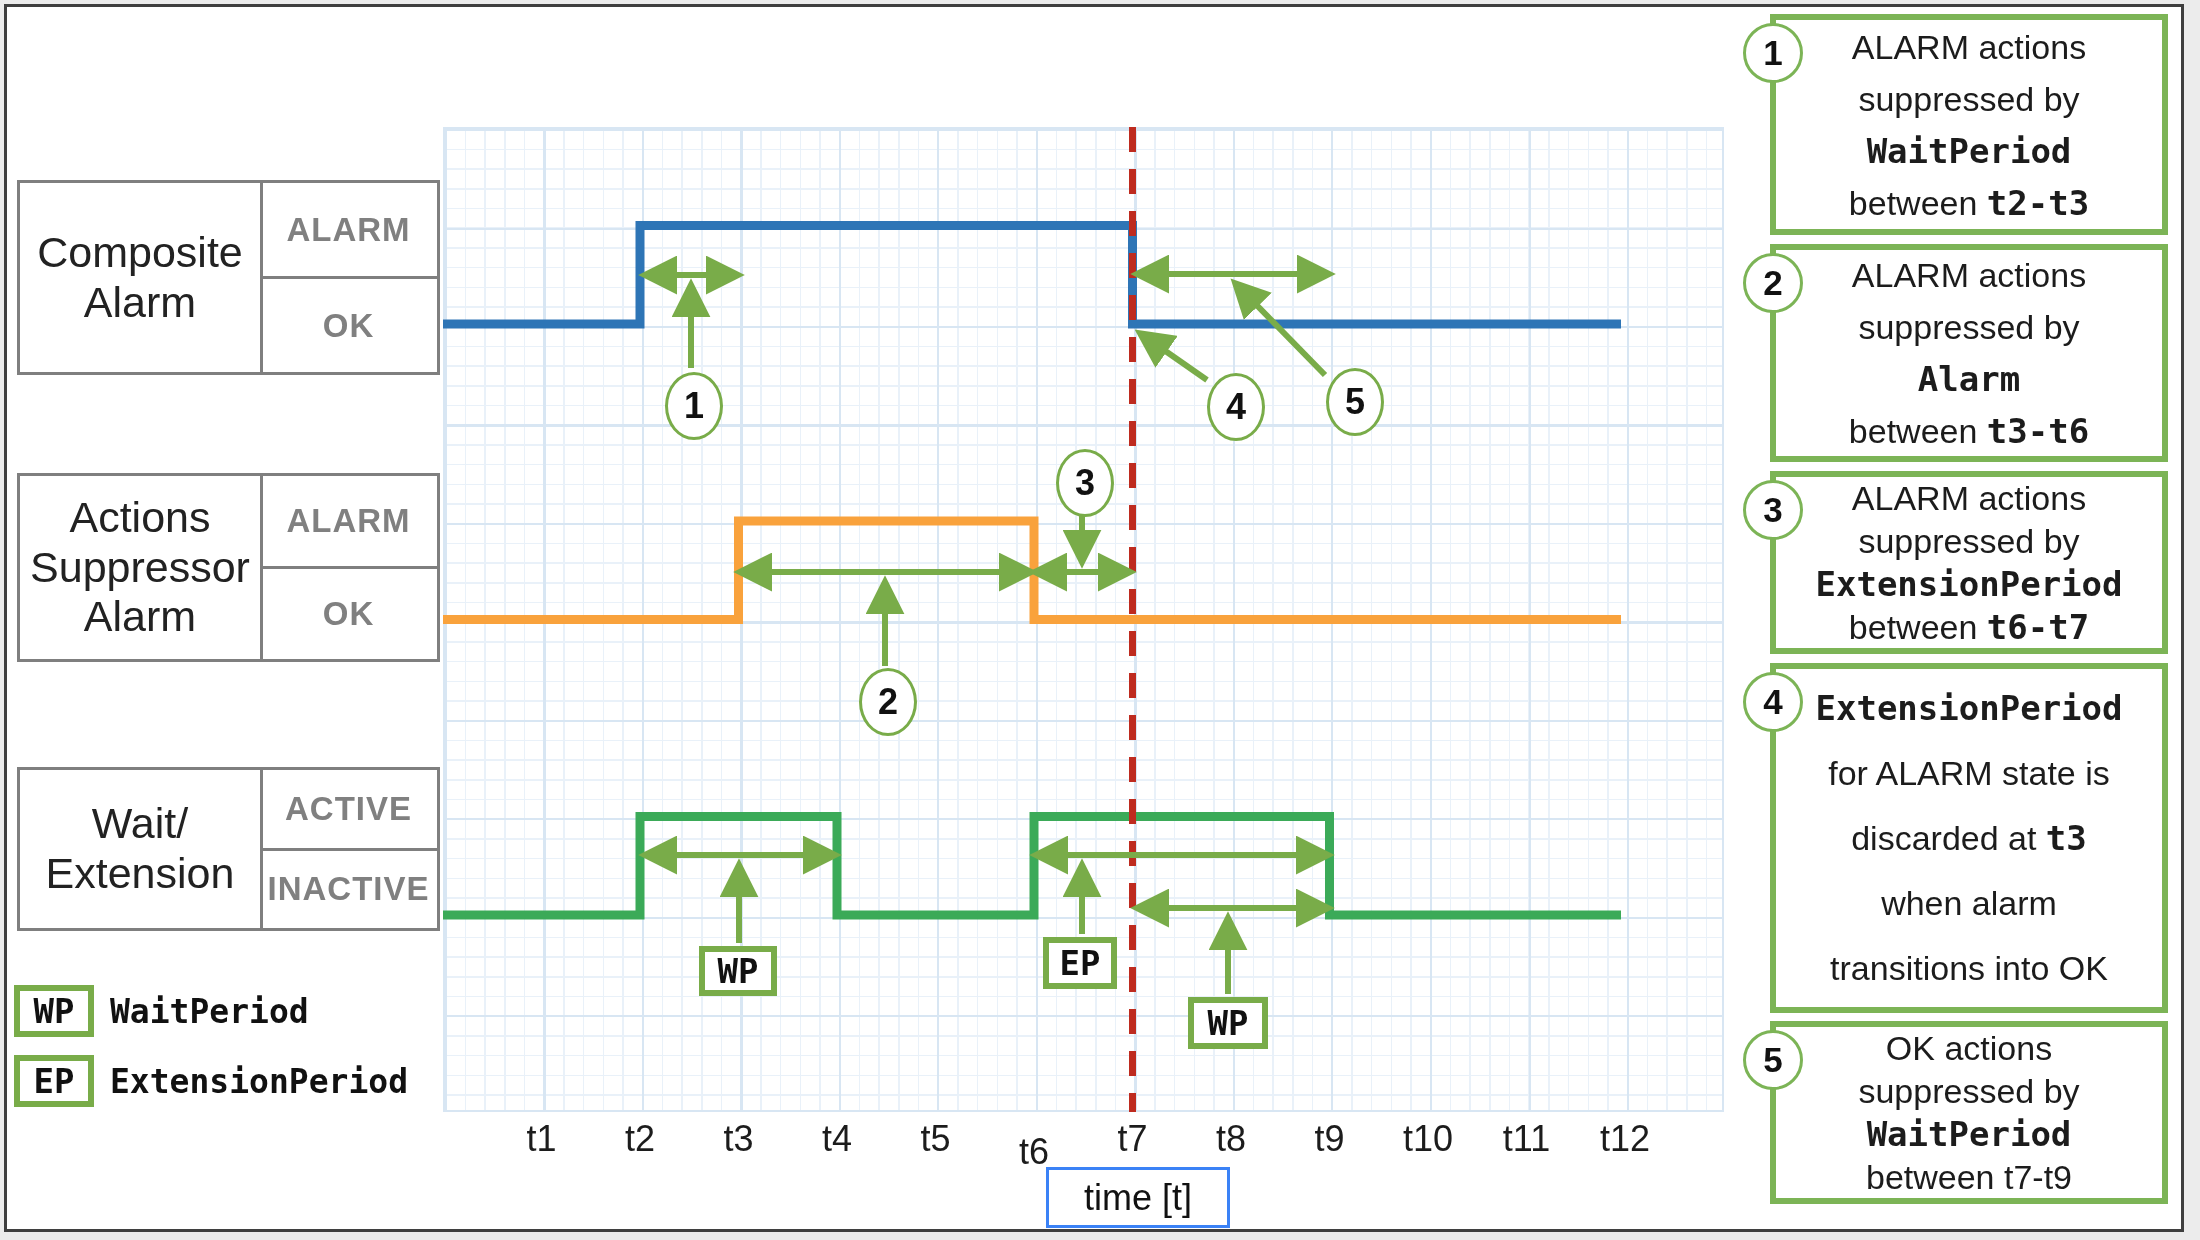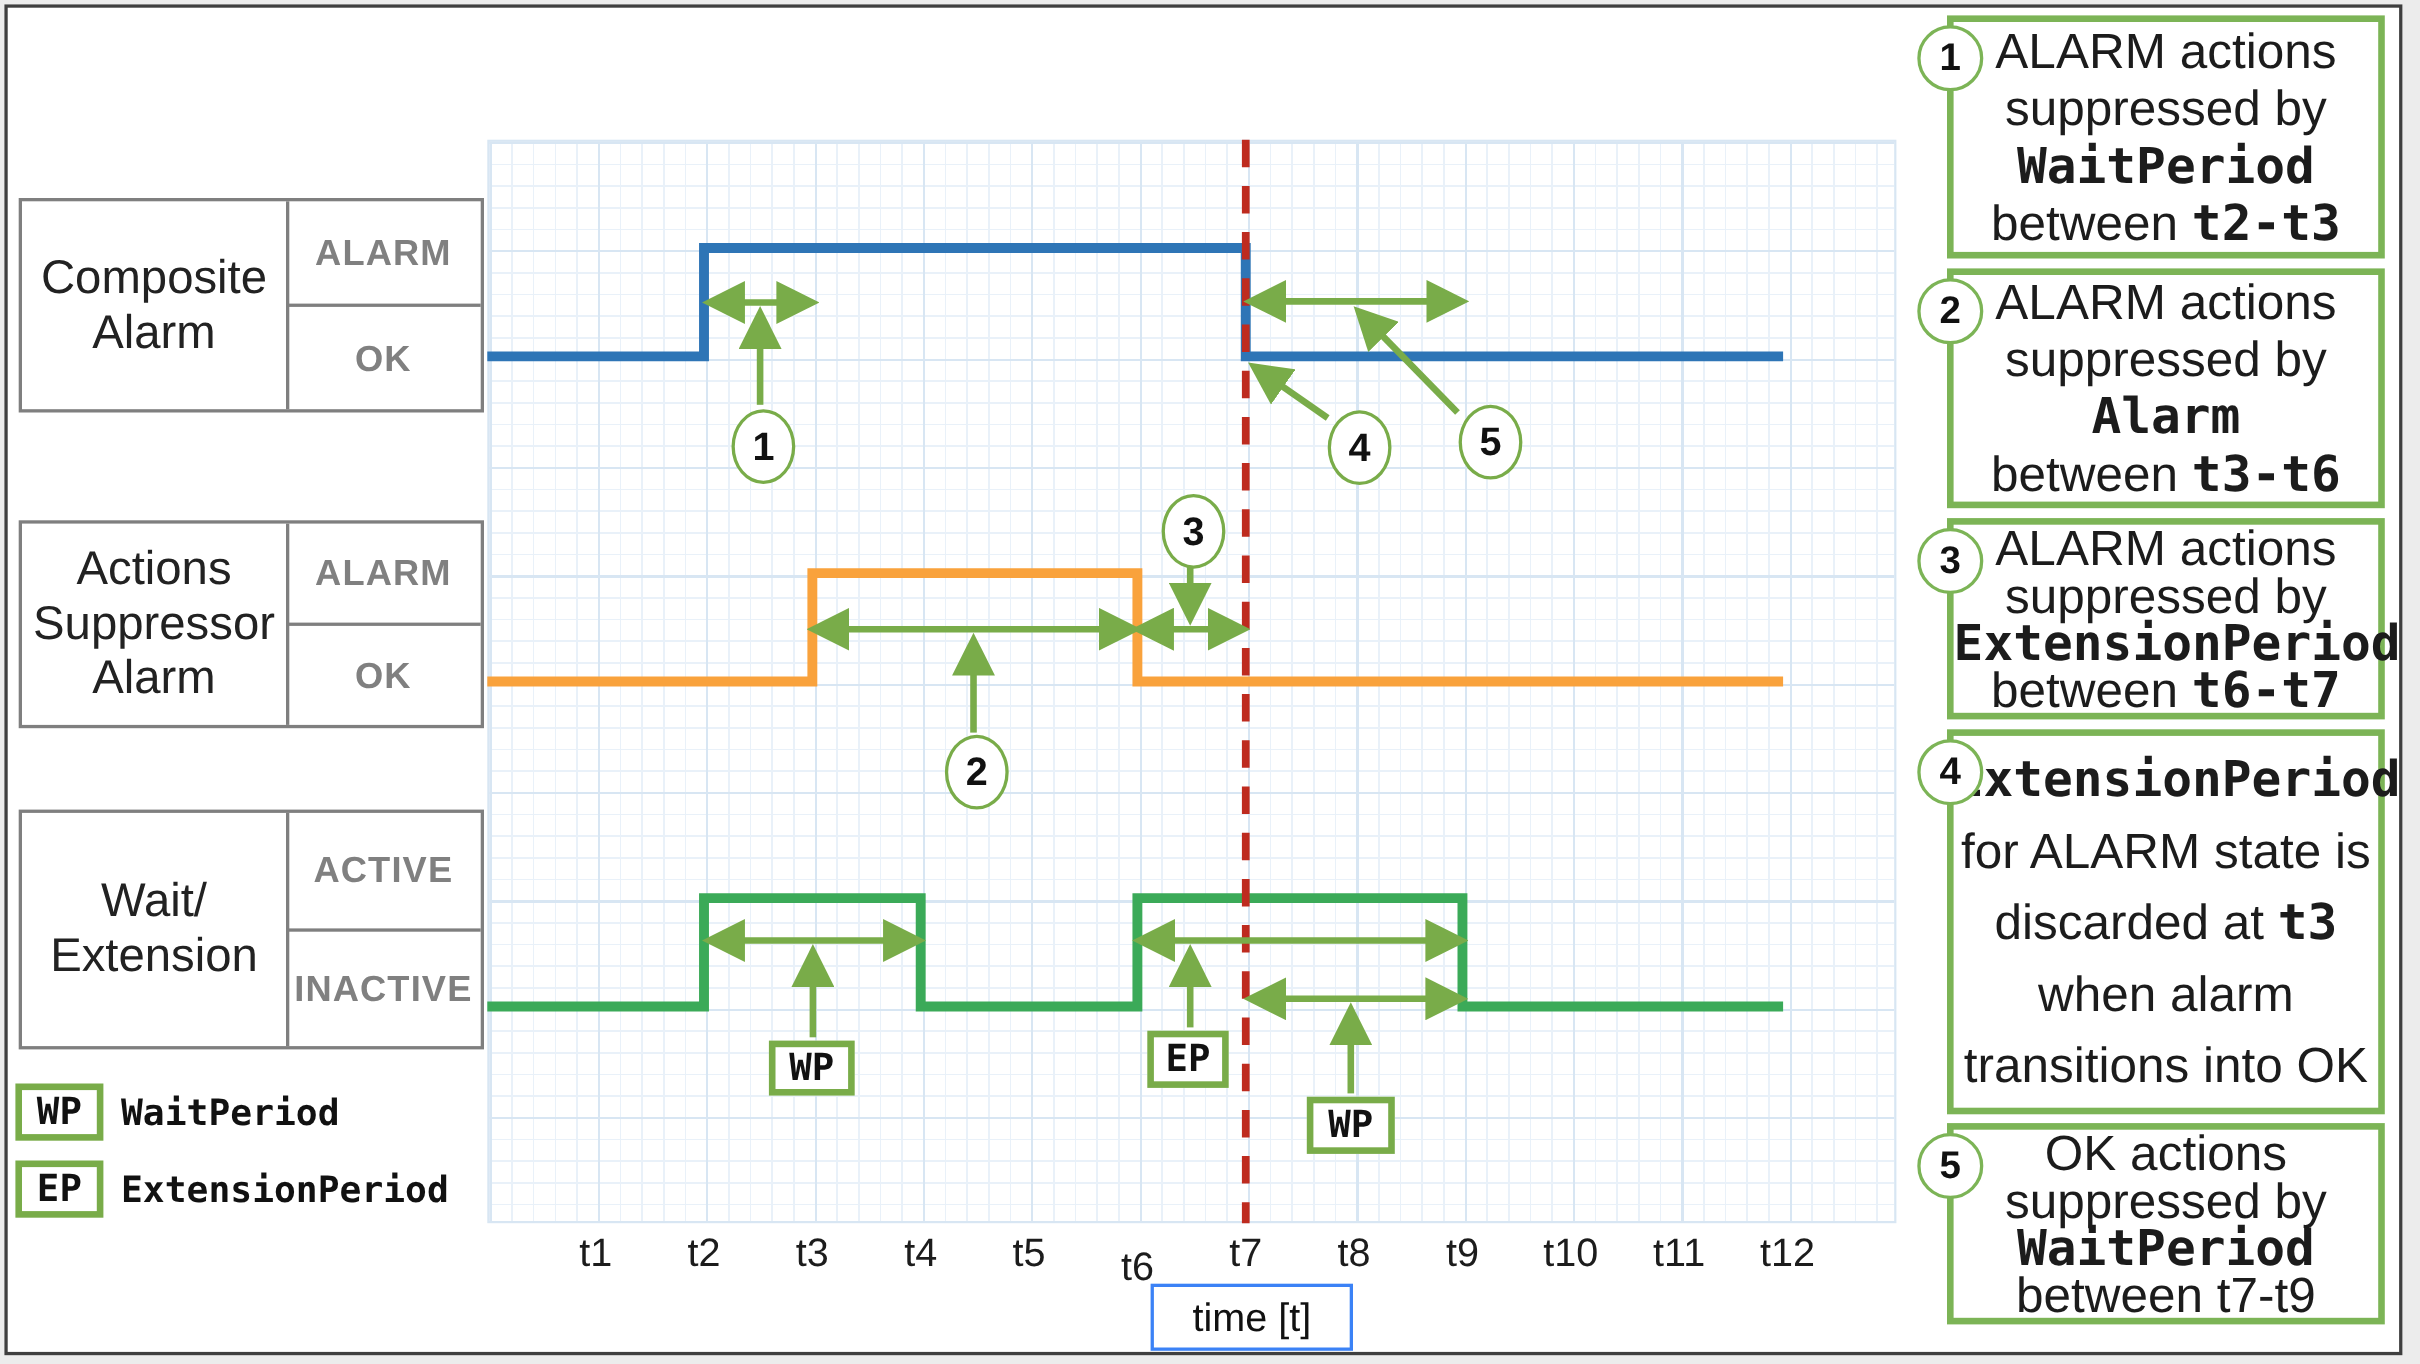--- a/index.html
+++ b/index.html
@@ -16,21 +16,21 @@
       repeating-linear-gradient(to bottom, var(--grid_minor,#e9f1f9) 0 1.5px, transparent 1.5px 19.7px);}
   
   #chart-svg{position:absolute;left:0;top:0;width:2200px;height:1240px;}
   .step{fill:none;stroke-width:9;stroke-linejoin:miter;}
   .redline{stroke:var(--red,#be2b1f);stroke-width:7;stroke-dasharray:25 17;}
   .ar{stroke:var(--arrow,#79ac49);stroke-width:6;fill:none;}
   .ahead{fill:var(--arrow,#79ac49);}
   
   .tbl{position:absolute;left:17px;width:423px;border:3px solid var(--gray,#7f7f7f);
        box-sizing:border-box;background:#fff;}
-  #tbl-0{top:180px;height:195px}  #tbl-1{top:473px;height:189px}  #tbl-2{top:736px;height:218px}
+  #tbl-0{top:180px;height:195px}  #tbl-1{top:473px;height:189px}  #tbl-2{top:767px;height:164px}
   .tbl-label{position:absolute;left:0;top:0;bottom:0;width:240px;border-right:3px solid var(--gray,#7f7f7f);
        display:flex;flex-direction:column;justify-content:center;text-align:center;
        font-size:43px;color:#222;line-height:1.16;}
   .tbl-states{position:absolute;left:240px;right:0;top:0;bottom:0;display:flex;flex-direction:column;}
   .tbl-state{flex:1;display:flex;align-items:center;justify-content:center;
        font-weight:bold;font-size:33px;color:var(--status,#808080);letter-spacing:1px;}
   .tbl-state.first{border-bottom:3px solid var(--gray,#7f7f7f);}
   
   .cc{position:absolute;width:52px;height:62px;border:3px solid var(--arrow,#79ac49);border-radius:50%;
       background:#fff;display:flex;align-items:center;justify-content:center;
@@ -56,21 +56,21 @@
   .tick{position:absolute;top:1118px;width:90px;text-align:center;font-size:36px;color:#1c1c1c;}
   #timebox{position:absolute;left:1046px;top:1167px;width:184px;height:61px;border:3px solid #3b82f6;
       box-sizing:border-box;background:#fff;display:flex;align-items:center;justify-content:center;
       font-size:36px;color:#111;}
   
   .note{position:absolute;left:1770px;width:398px;border:6px solid var(--note,#7cb456);
       box-sizing:border-box;background:#fff;}
   #note-0{top:14px;height:221px}  #note-1{top:244px;height:218px}  #note-2{top:471px;height:183px}
   #note-3{top:663px;height:350px} #note-4{top:1021px;height:183px}
   .note-lines{height:100%;display:flex;flex-direction:column;justify-content:center;
-      text-align:center;font-size:45px;color:#1c1c1c;}
+      text-align:center;font-size:34px;color:#1c1c1c;}
   .lh52 .note-line{line-height:52px} .lh43 .note-line{line-height:43px} .lh65 .note-line{line-height:65px}
   .mono{font-family:"DejaVu Sans Mono",monospace;font-weight:700;}
   .note-circle{position:absolute;left:1743px;width:54px;height:54px;border-radius:50%;background:#fff;
       border:3px solid var(--note,#7cb456);display:flex;align-items:center;justify-content:center;
       font-weight:700;font-size:35px;color:#111;z-index:5;}
   #nc-0{top:23px} #nc-1{top:253px} #nc-2{top:480px} #nc-3{top:672px} #nc-4{top:1030px}
 </style>
 </head>
 <body>
 

